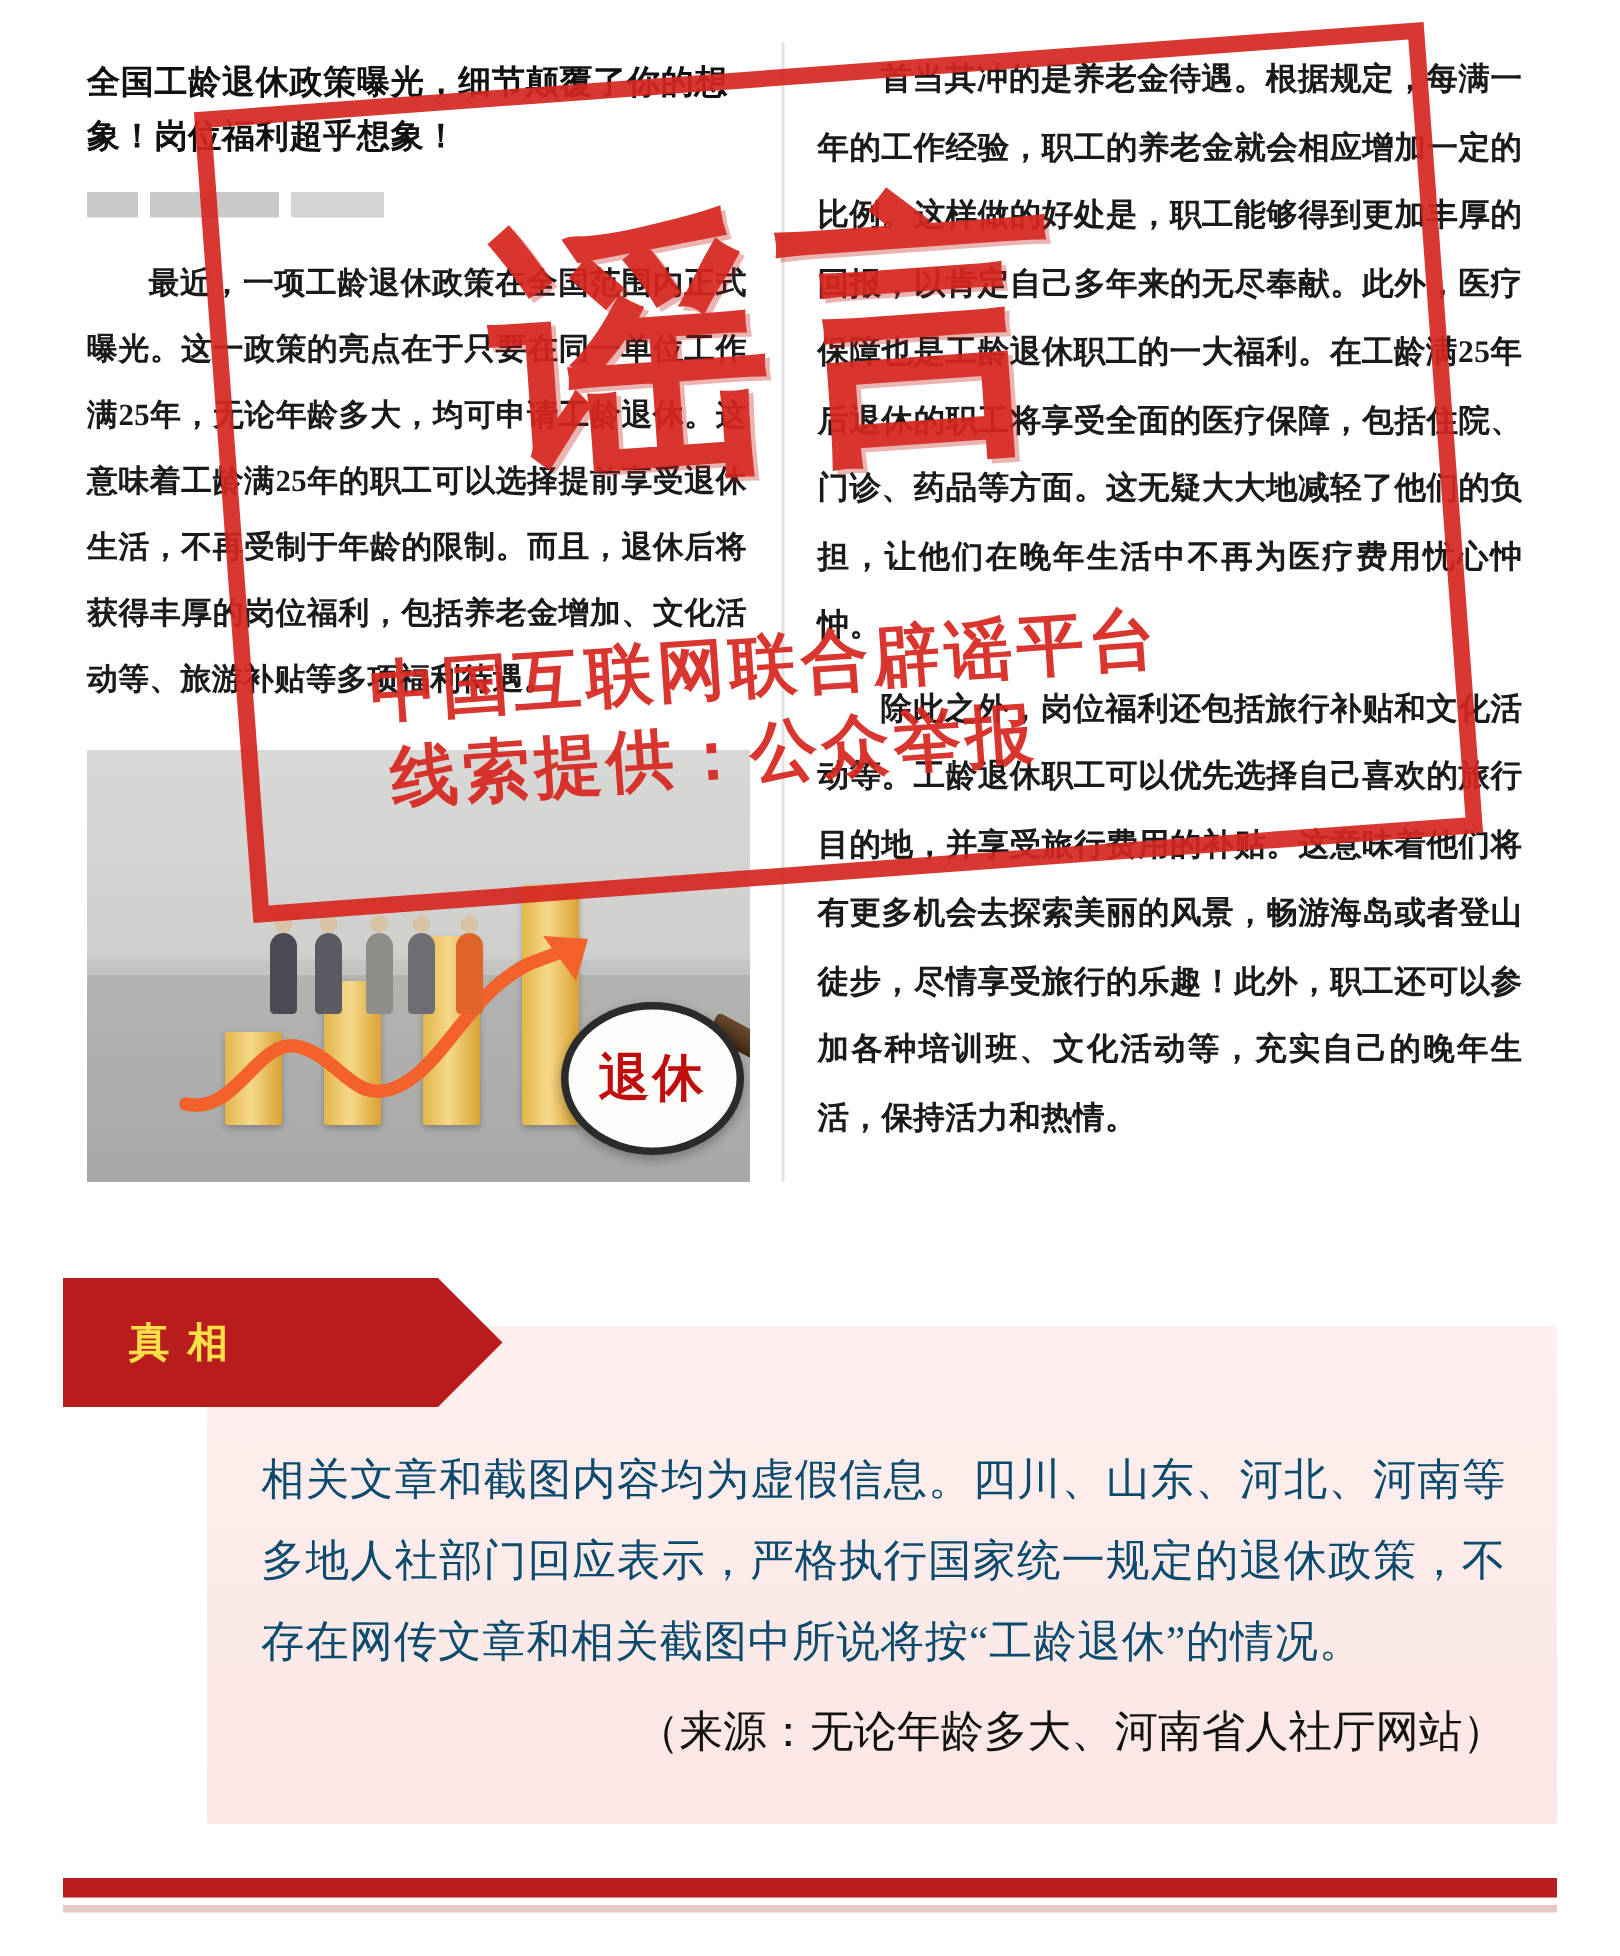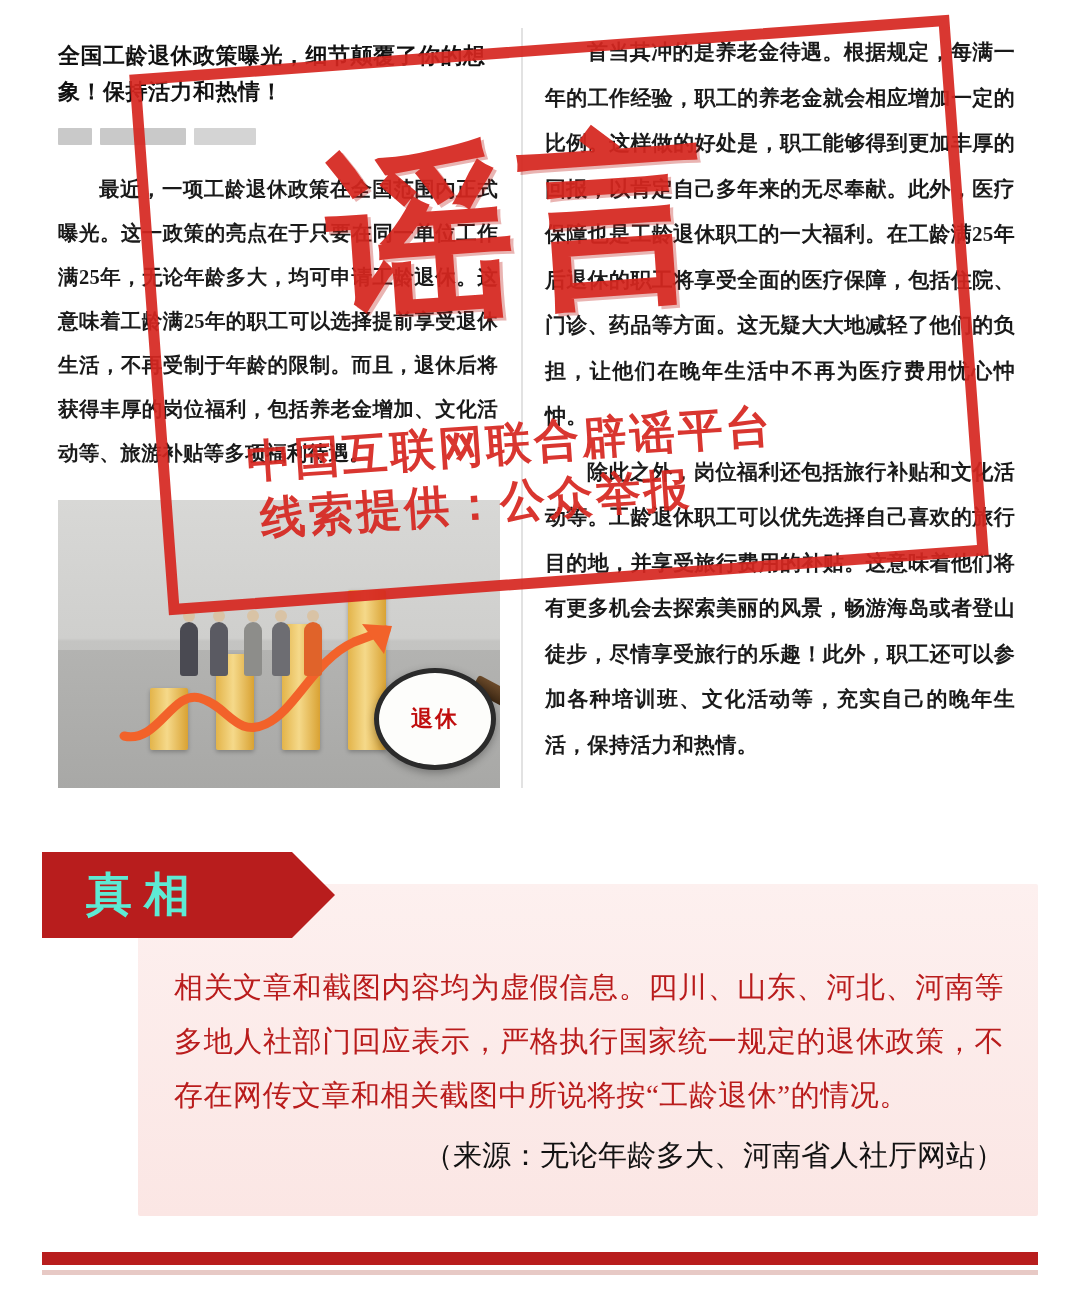--- a/index.html
+++ b/index.html
@@ -141,21 +141,21 @@
     background: #fdfdfb;
     border: 5px solid #2b2b2b;
     display: flex;
     align-items: center;
     justify-content: center;
     box-shadow: 0 3px 8px rgba(0,0,0,.3);
   }
   .loupe span {
     font-family: "DejaVu Sans", sans-serif;
     font-weight: bold;
-    font-size: 22px;
+    font-size: 34px;
     color: #c00d0d;
     letter-spacing: 2px;
   }
   .loupe-handle {
     position: absolute;
     left: 414px; top: 186px;
     width: 52px; height: 17px;
     background: linear-gradient(#6b4a2a,#3d2814);
     transform: rotate(28deg);
     border-radius: 3px;
@@ -240,31 +240,31 @@
     content: "";
     position: absolute;
     right: -43px; top: 0;
     border-top: 43px solid transparent;
     border-bottom: 43px solid transparent;
     border-left: 43px solid #b81d1d;
   }
   .truth-tag span {
     font-family: Liberation Sans, sans-serif;
     font-weight: bold;
-    font-size: 46px;
-    color: #5eead4;
+    font-size: 27px;
+    color: #fde047;
     letter-spacing: 12px;
   }
   .truth-text {
     position: absolute;
     left: 132px; top: 108px;
     width: 830px;
     font-size: 29px;
     line-height: 54px;
-    color: #b91c1c;
+    color: #0c4a6e;
     text-align: justify;
     letter-spacing: 0.5px;
   }
   .truth-text .indent2 { text-indent: 2em; }
   .truth-source {
     position: absolute;
     left: 132px; top: 280px;
     width: 830px;
     text-align: right;
     font-size: 29px;
@@ -287,21 +287,21 @@
   }
 </style>
 </head>
 <body>
 
 <div id="article-area">
 
   <div class="col-divider"></div>
 
   <div class="col-left">
-    <div class="headline">全国工龄退休政策曝光，细节颠覆了你的想象！保持活力和热情！</div>
+    <div class="headline">全国工龄退休政策曝光，细节颠覆了你的想象！岗位福利超乎想象！</div>
 
     <div class="redact-row">
       <div class="redact-block rb1"></div>
       <div class="redact-block rb2"></div>
       <div class="redact-block rb3"></div>
     </div>
 
     <div class="body-text">
       <p class="indent">最近，一项工龄退休政策在全国范围内正式曝光。这一政策的亮点在于只要在同一单位工作满25年，无论年龄多大，均可申请工龄退休。这意味着工龄满25年的职工可以选择提前享受退休生活，不再受制于年龄的限制。而且，退休后将获得丰厚的岗位福利，包括养老金增加、文化活动等、旅游补贴等多项福利待遇。</p>
     </div>

